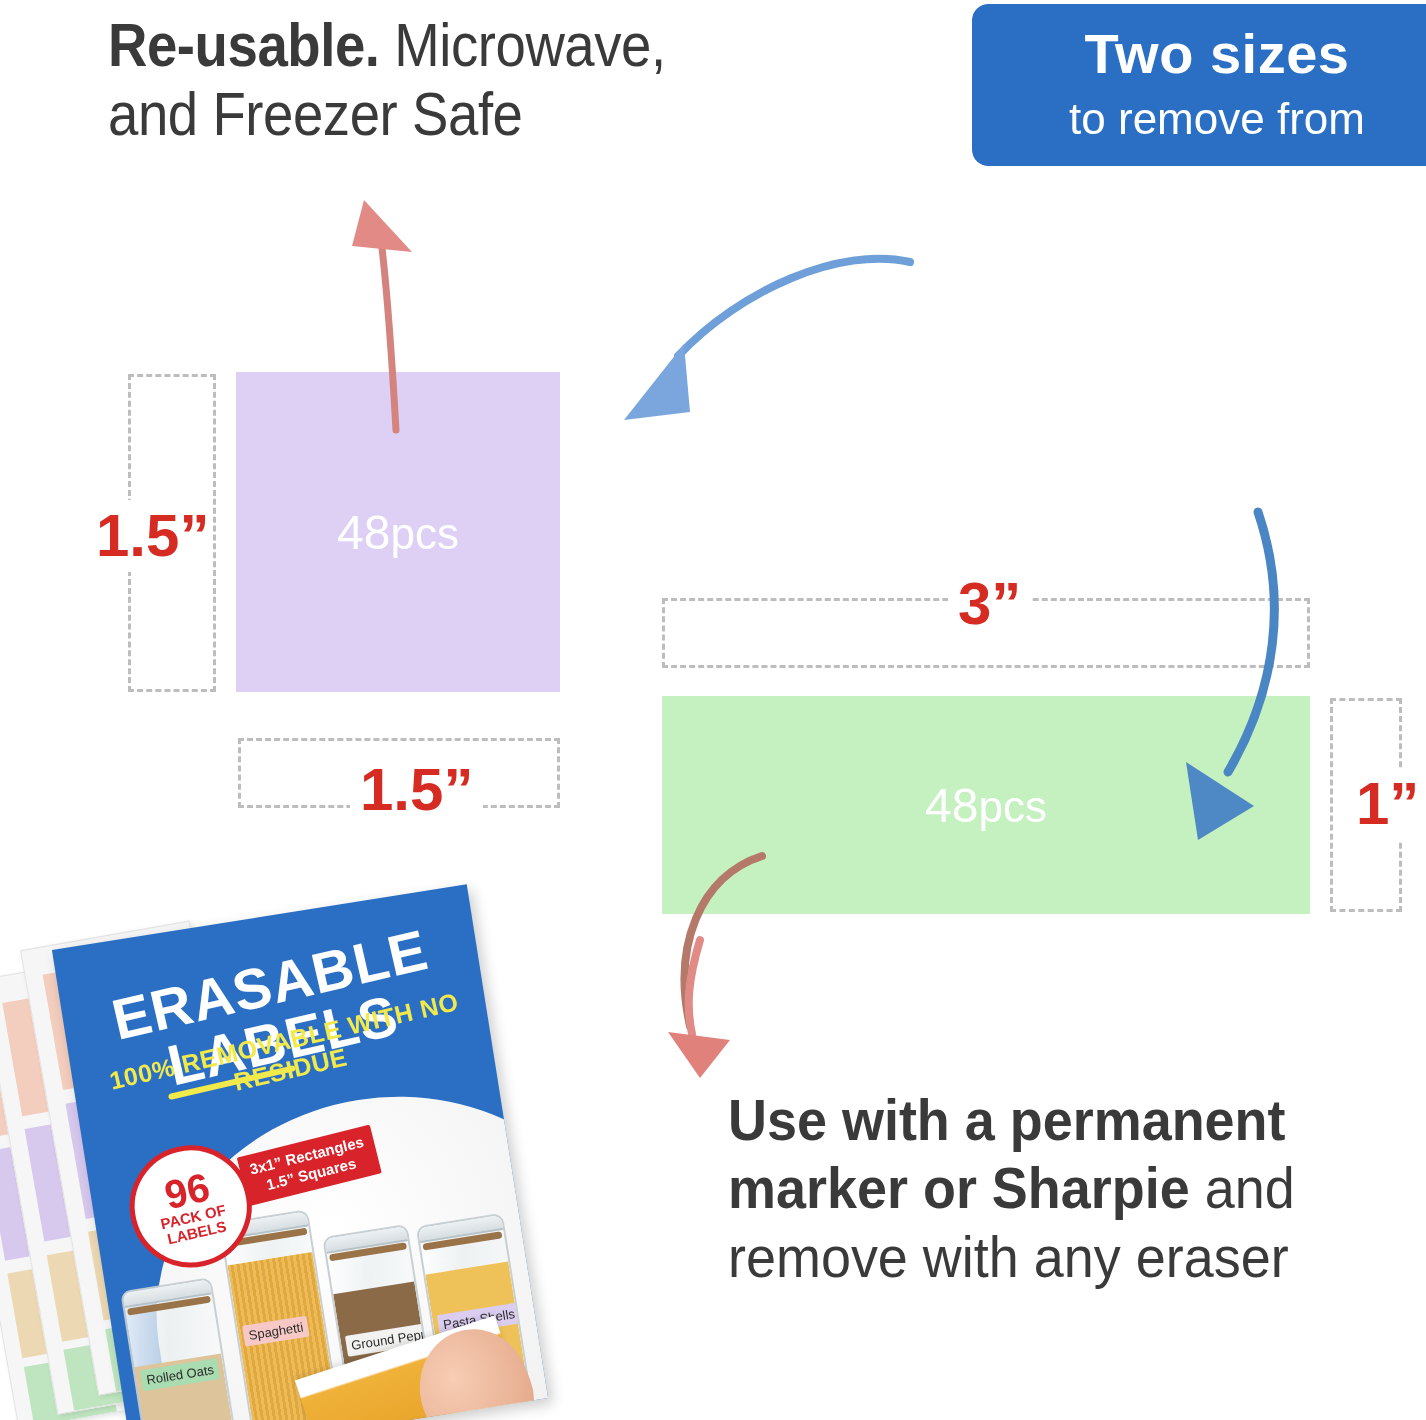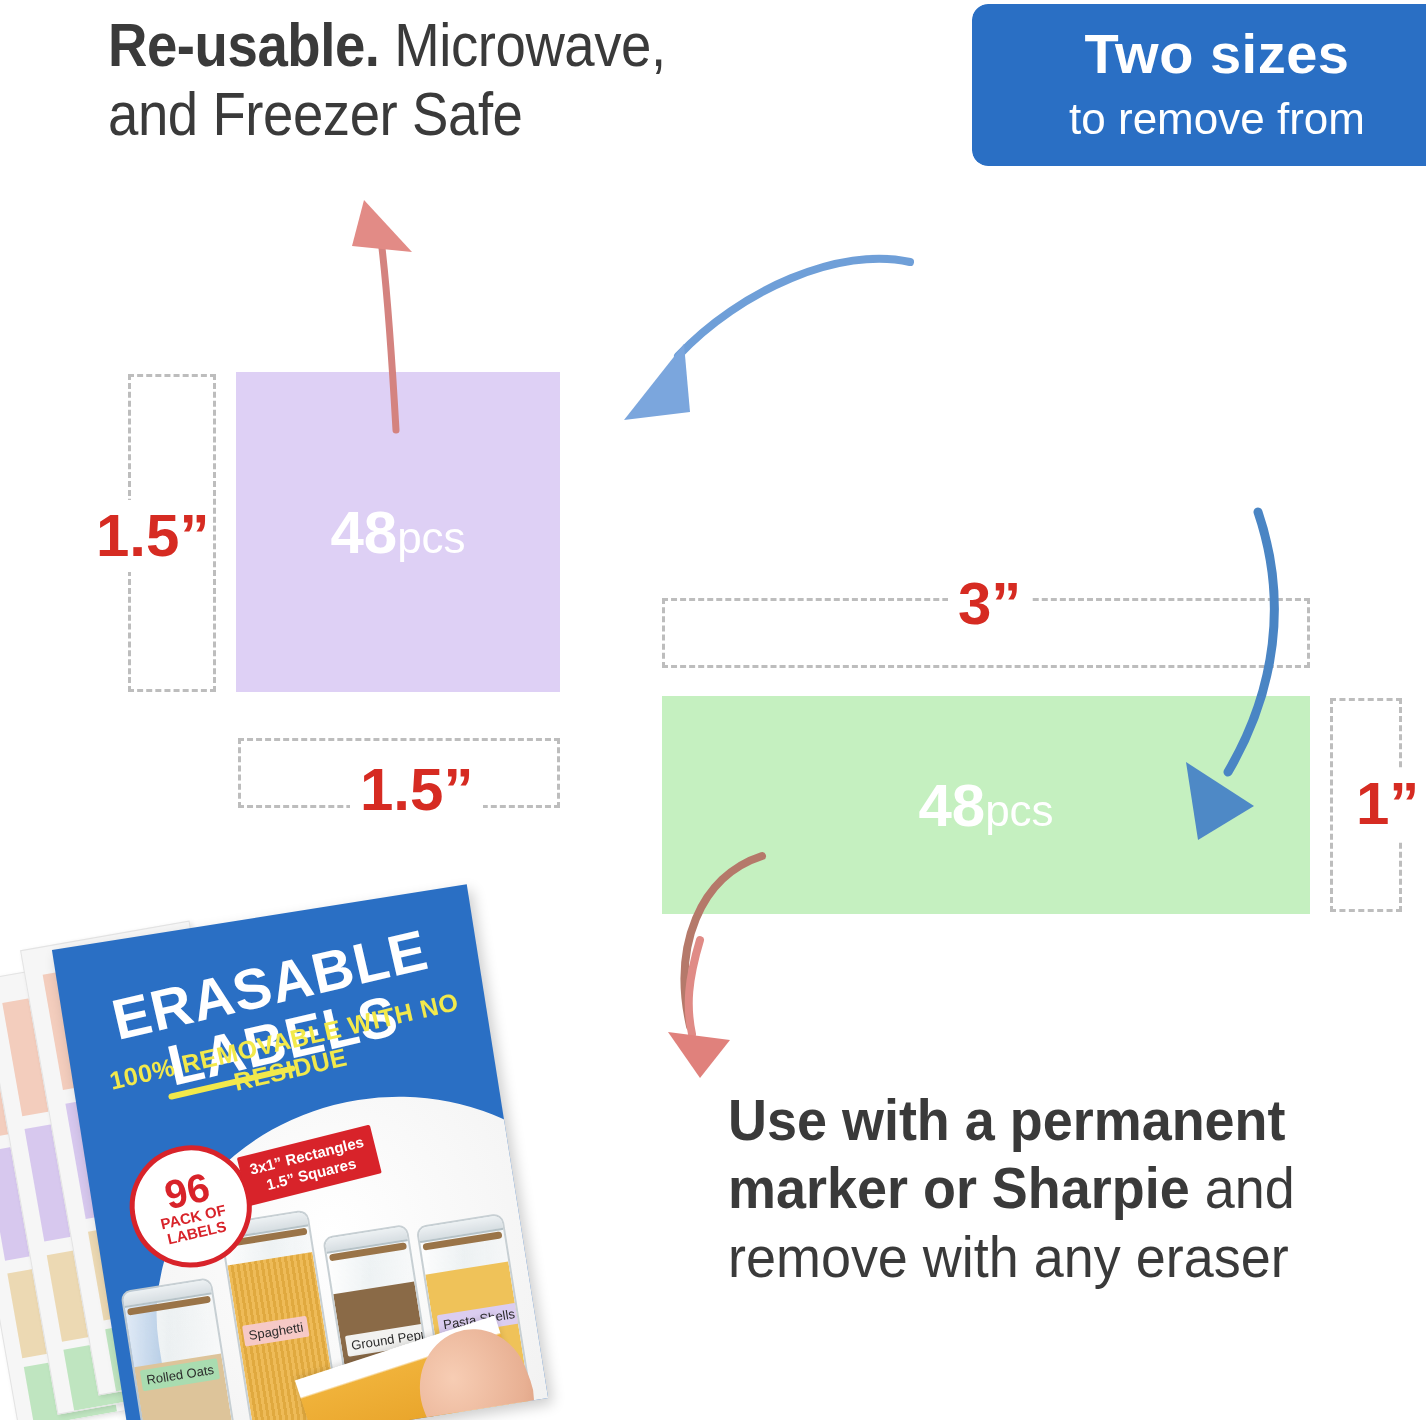--- a/index.html
+++ b/index.html
@@ -94,22 +94,22 @@
     display: flex;
     align-items: center;
     justify-content: center;
   }
   .swatch .pcs {
     font-family: "Liberation Sans", sans-serif;
     color: #ffffff;
     white-space: nowrap;
   }
   .swatch .pcs .num {
-    font-size: 60px;
-    font-weight: 700;
+    font-size: 48px;
+    font-weight: 400;
   }
   .swatch .pcs .unit {
     font-size: 44px;
     font-weight: 400;
   }
 
   #sq-purple {
     left: 236px; top: 372px;
     width: 324px; height: 320px;
     background: #ded0f5;

